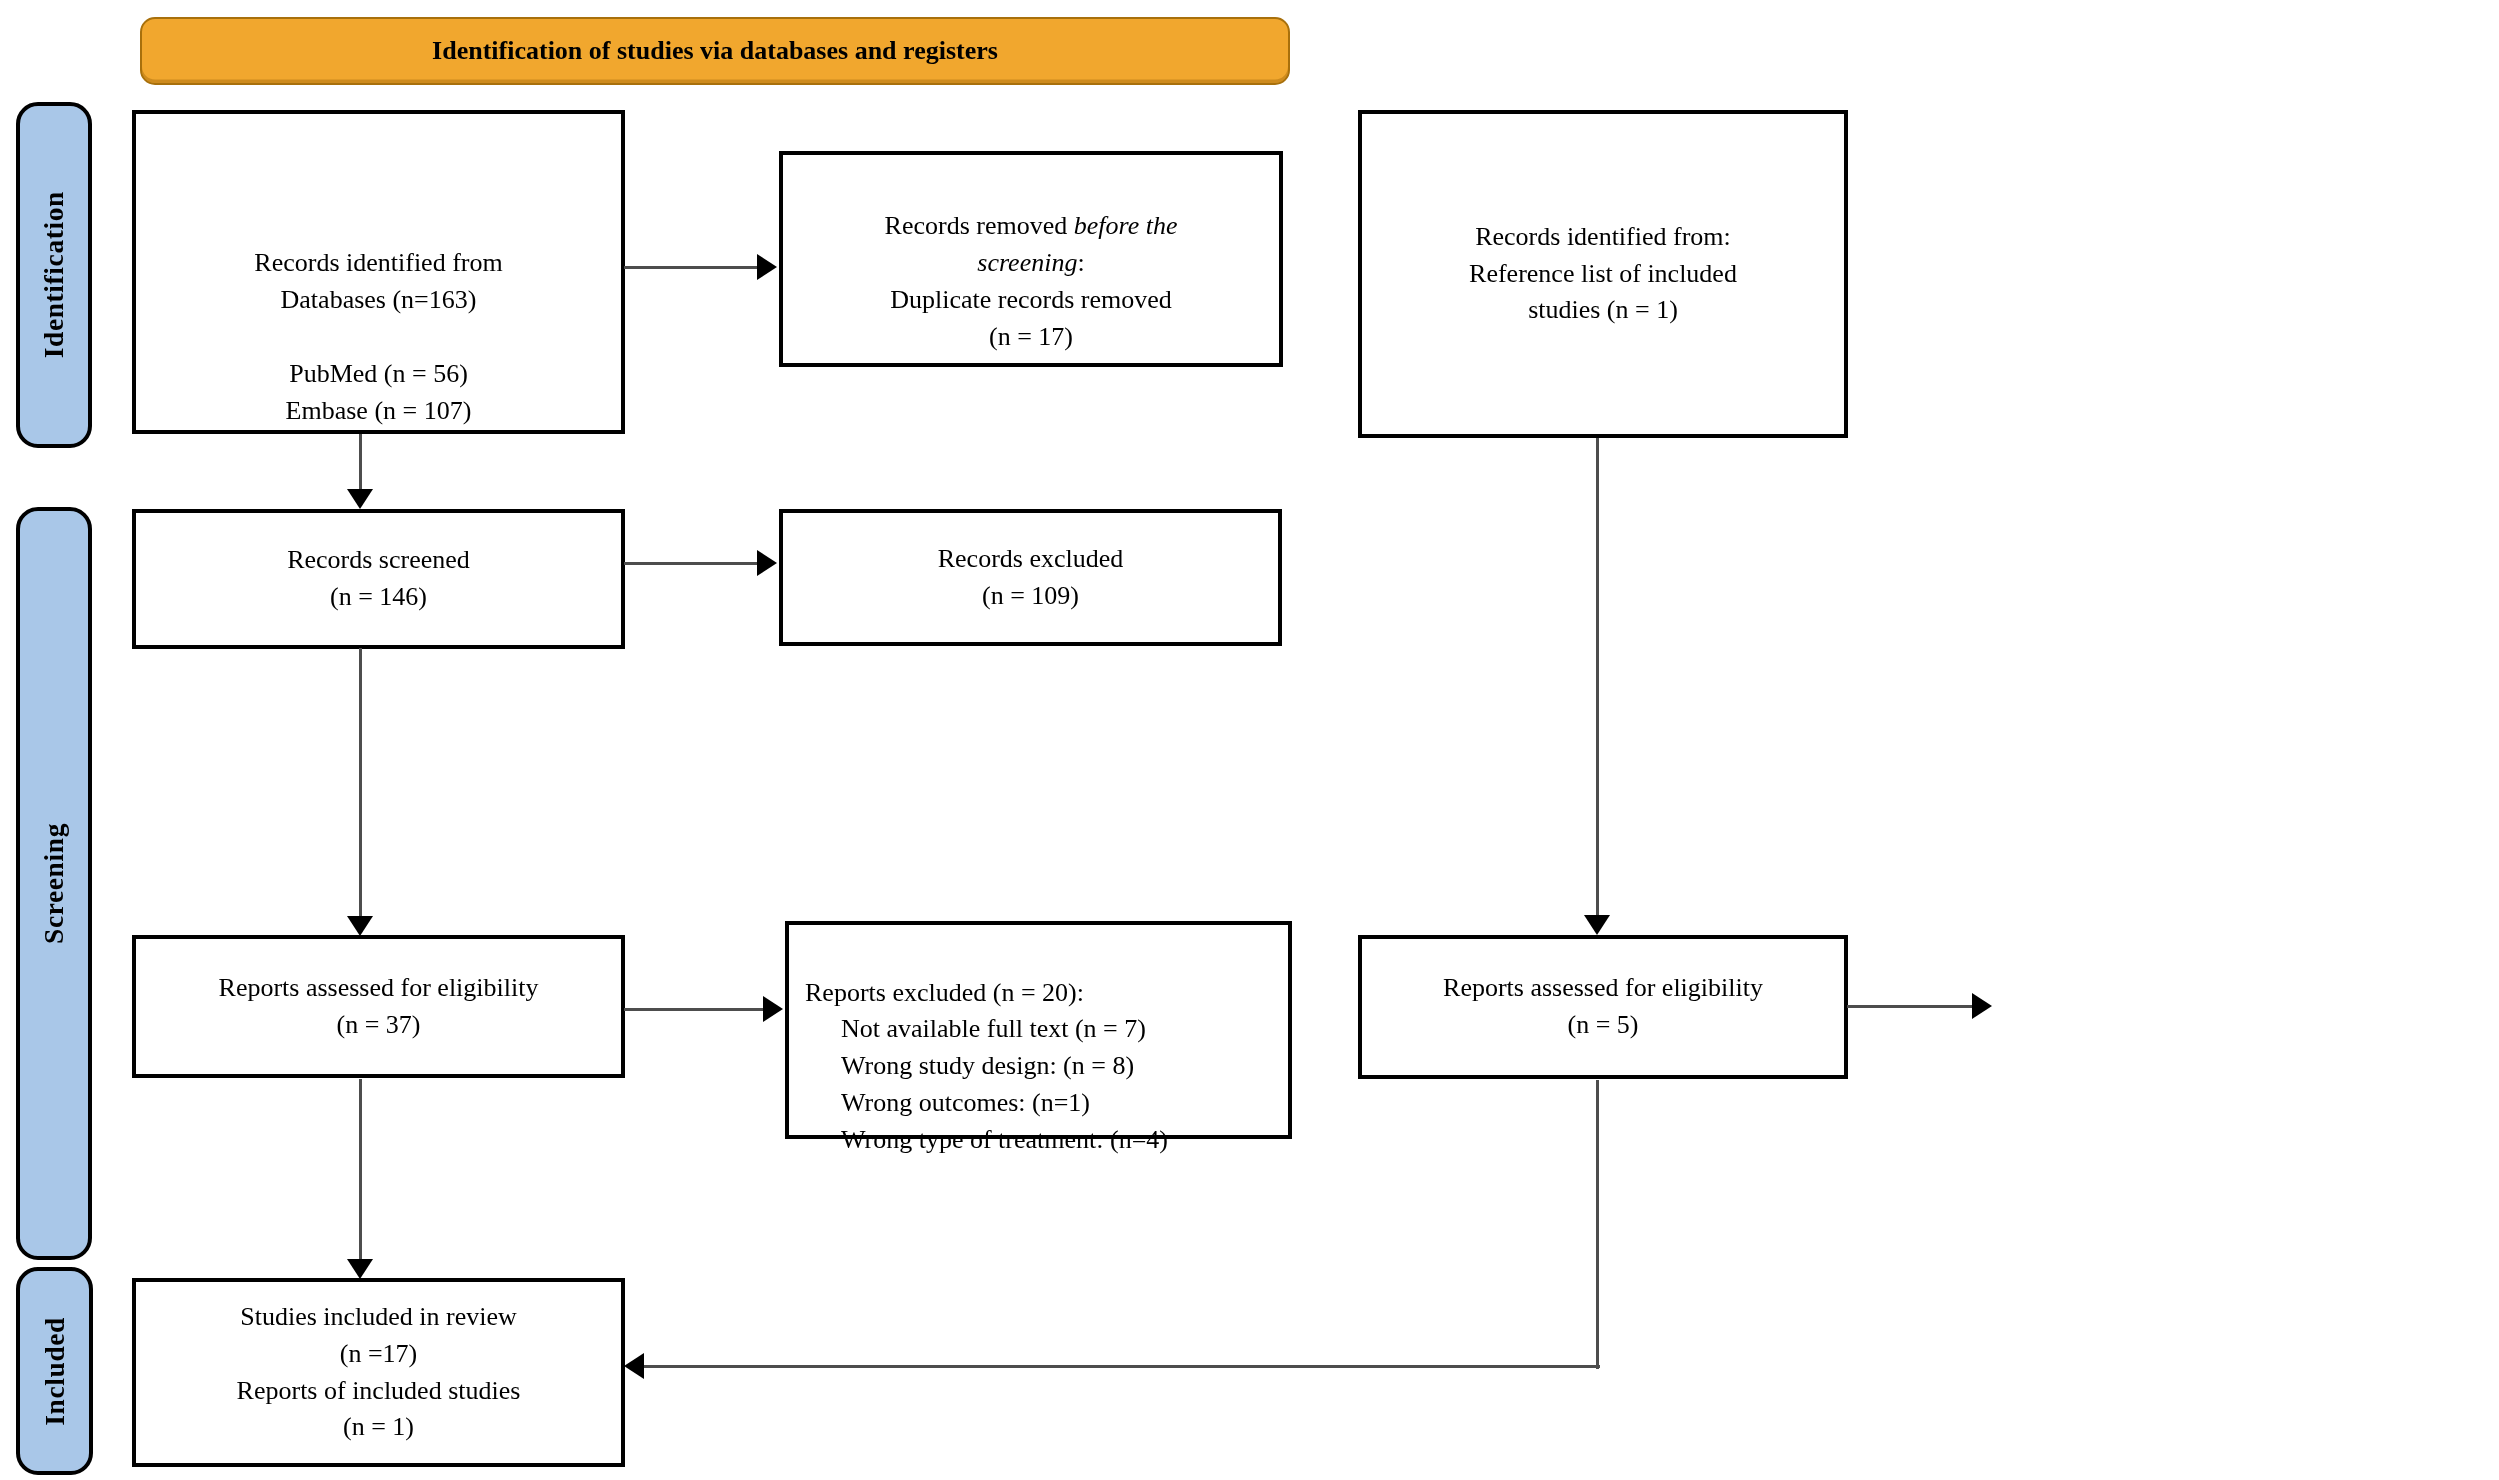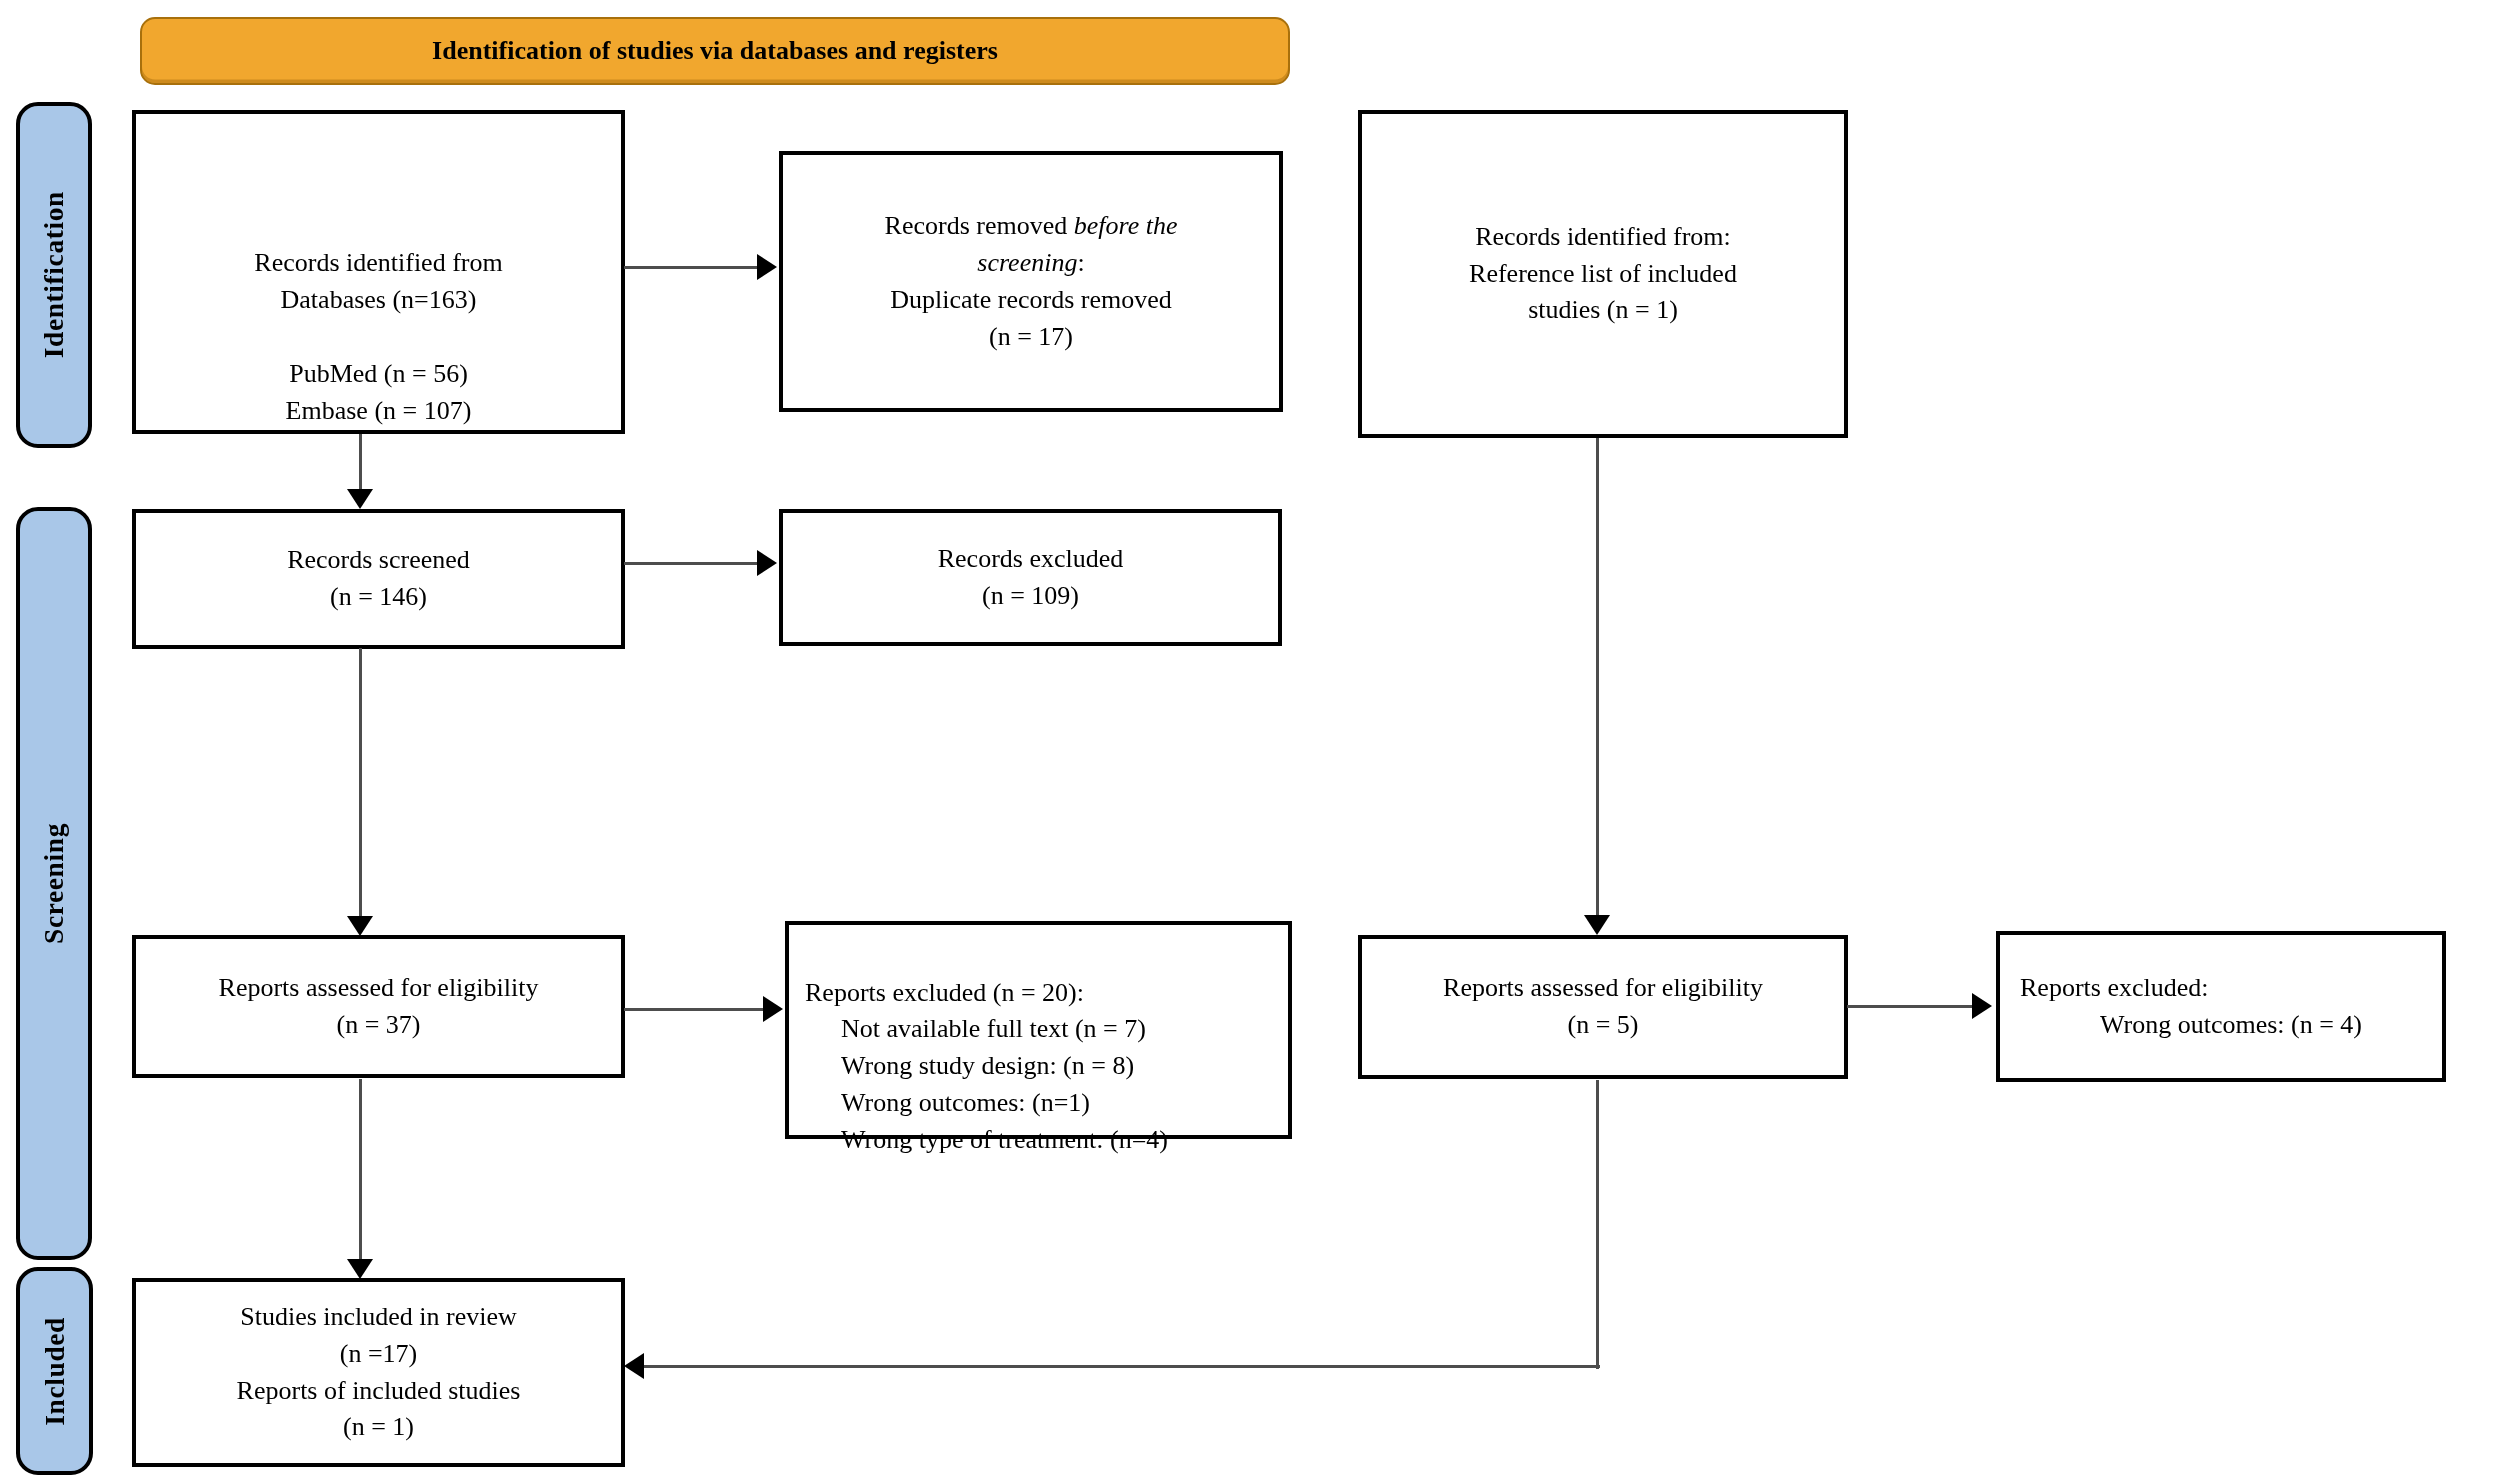--- a/index.html
+++ b/index.html
@@ -117,21 +117,21 @@
 (n = 37)</div>
   </div>
 
   <div class="box center" style="left:132px;top:1278px;width:493px;height:189px;">
     <div class="box-text">Studies included in review
 (n =17)
 Reports of included studies
 (n = 1)</div>
   </div>
 
-  <div class="box top" style="left:779px;top:151px;width:504px;height:261px;padding:16px 60px 0 60px;">
+  <div class="box top" style="left:779px;top:151px;width:504px;height:216px;padding:16px 60px 0 60px;">
     <div class="box-text">
       <span>Records removed </span><i>before the screening</i><span>:</span>
       <div>Duplicate records removed
 (n = 17)</div>
     </div>
   </div>
 
   <div class="box center" style="left:779px;top:509px;width:503px;height:137px;">
     <div class="box-text">Records excluded
 (n = 109)</div>
@@ -151,26 +151,20 @@
     <div class="box-text">Records identified from:
 Reference list of included
 studies (n = 1)</div>
   </div>
 
   <div class="box center" style="left:1358px;top:935px;width:490px;height:144px;">
     <div class="box-text">Reports assessed for eligibility
 (n = 5)</div>
   </div>
 
-  <div class="box leftalign" style="left:1996px;top:931px;width:450px;height:151px;padding-left:20px;">
-    <div class="box-text">
-      <span>Reports excluded:</span>
-      <div class="indented" style="padding-left:80px;">Wrong outcomes: (n = 4)</div>
-    </div>
-  </div>
 
   <div class="hline" style="left:624px;top:266px;width:136px;"></div>
   <div class="tri-right" style="left:757px;top:254px;"></div>
 
   <div class="vline" style="left:359px;top:434px;height:58px;"></div>
   <div class="tri-down" style="left:347px;top:489px;"></div>
 
   <div class="hline" style="left:624px;top:562px;width:136px;"></div>
   <div class="tri-right" style="left:757px;top:550px;"></div>
 

